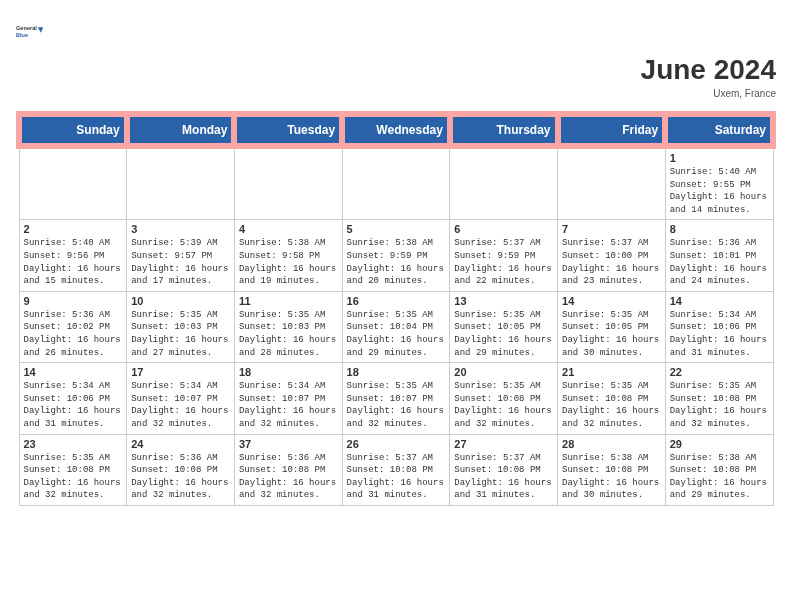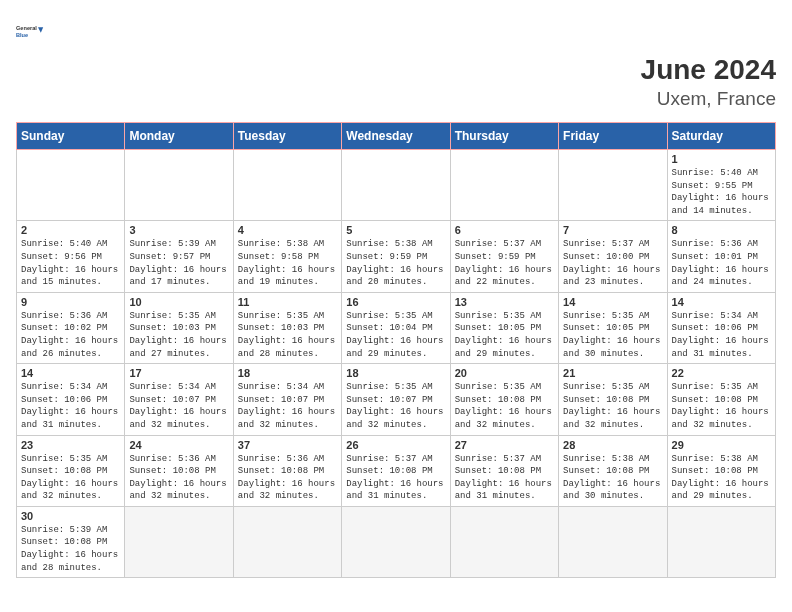--- a/index.html
+++ b/index.html
@@ -28,37 +28,37 @@
     .title-block {
       text-align: right;
       margin-top: 38px;
     }
     .main-title {
       font-size: 28px;
       font-weight: bold;
       color: #333;
     }
     .subtitle {
-      font-size: 19px;
+      font-size: 10px;
       color: #555;
       margin-top: 2px;
     }
     .calendar {
       width: 100%;
       border-collapse: collapse;
       border: 1px solid #ccc;
     }
     .calendar th {
       background-color: #2962a8;
       color: #fff;
       font-size: 12px;
       font-weight: bold;
       padding: 6px 4px;
-      text-align: left;
-      border: 1px solid #fca5a5;
+      text-align: right;
+      border: 6px solid #fca5a5;
     }
     .calendar td {
       vertical-align: top;
       border: 1px solid #ccc;
       padding: 3px 4px;
       font-size: 9.5px;
       color: #333;
       min-height: 70px;
       width: calc(100% / 7);
     }
@@ -365,30 +365,14 @@
       <td>
         <span class="day-number">29</span>
         <div class="day-info">
           <span>Sunrise: 5:38 AM</span><br>
           <span>Sunset: 10:08 PM</span><br>
           <span>Daylight: 16 hours and 29 minutes.</span>
         </div>
       </td>
     </tr>
 
-    <tr class="last-row">
-      <td>
-        <span class="day-number">30</span>
-        <div class="day-info">
-          <span>Sunrise: 5:39 AM</span><br>
-          <span>Sunset: 10:08 PM</span><br>
-          <span>Daylight: 16 hours and 28 minutes.</span>
-        </div>
-      </td>
-      <td class="empty-cell"></td>
-      <td class="empty-cell"></td>
-      <td class="empty-cell"></td>
-      <td class="empty-cell"></td>
-      <td class="empty-cell"></td>
-      <td class="empty-cell"></td>
-    </tr>
   </tbody>
 </table>
 
 </body></html>

